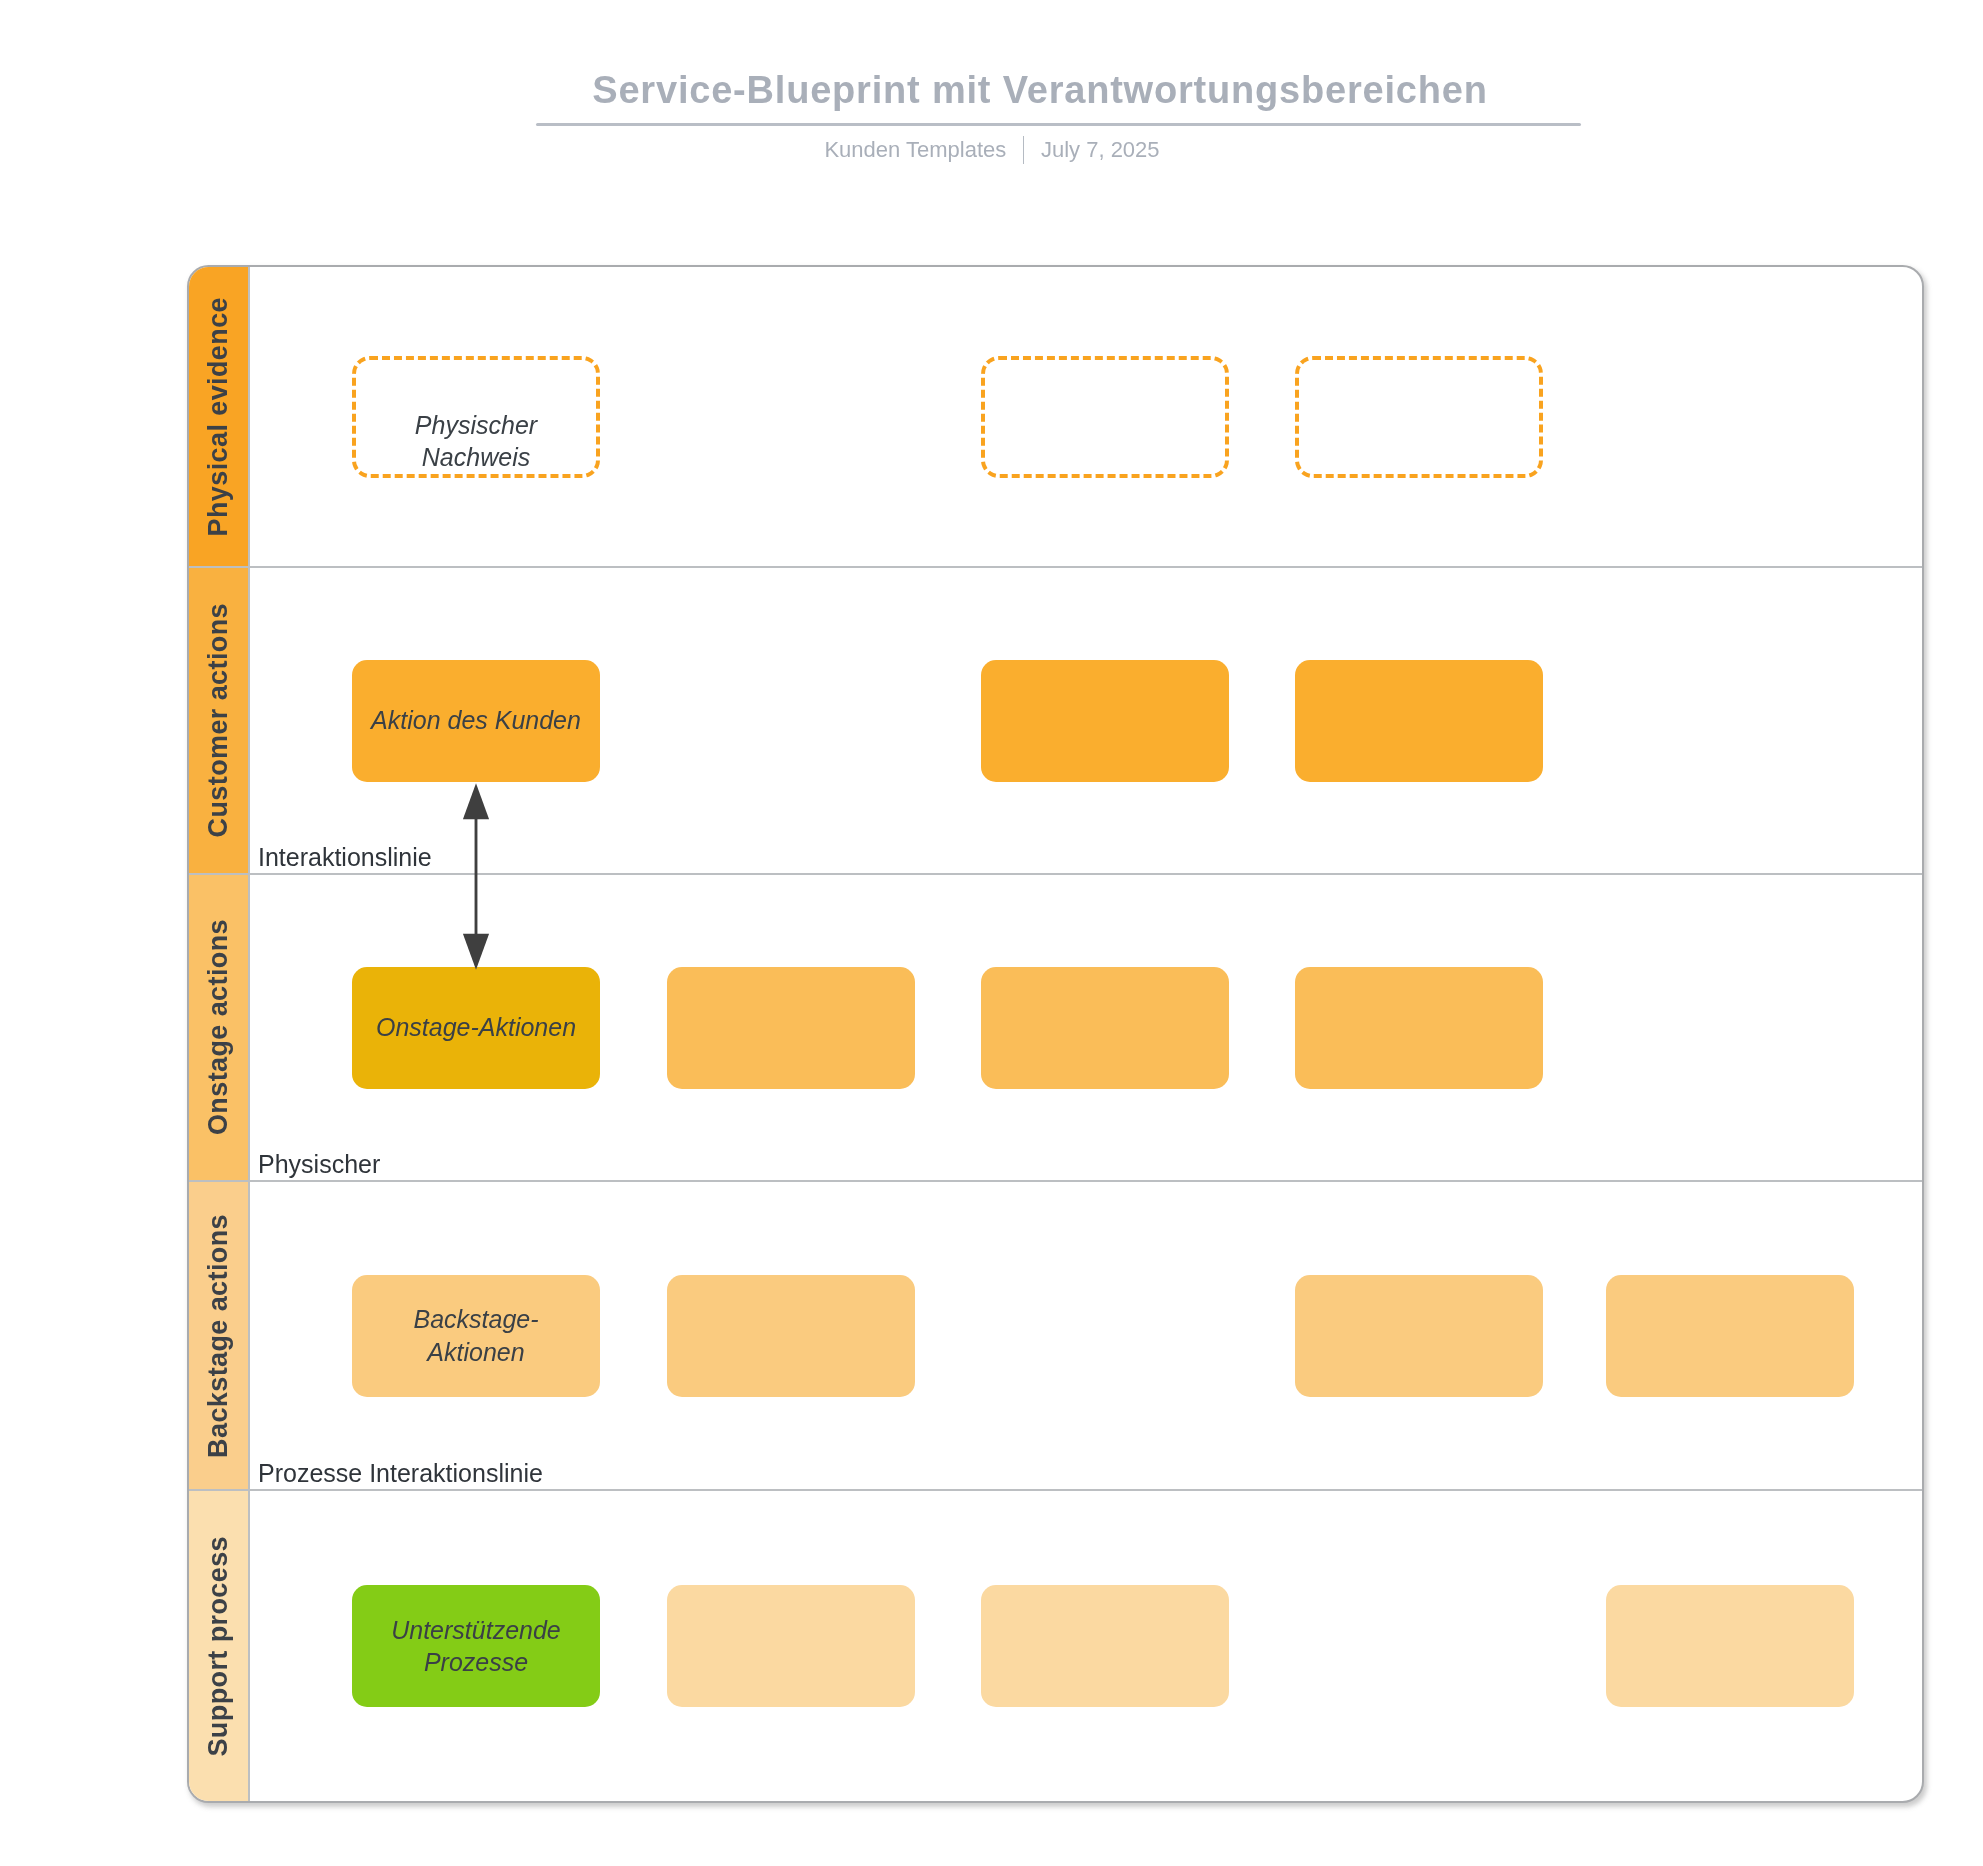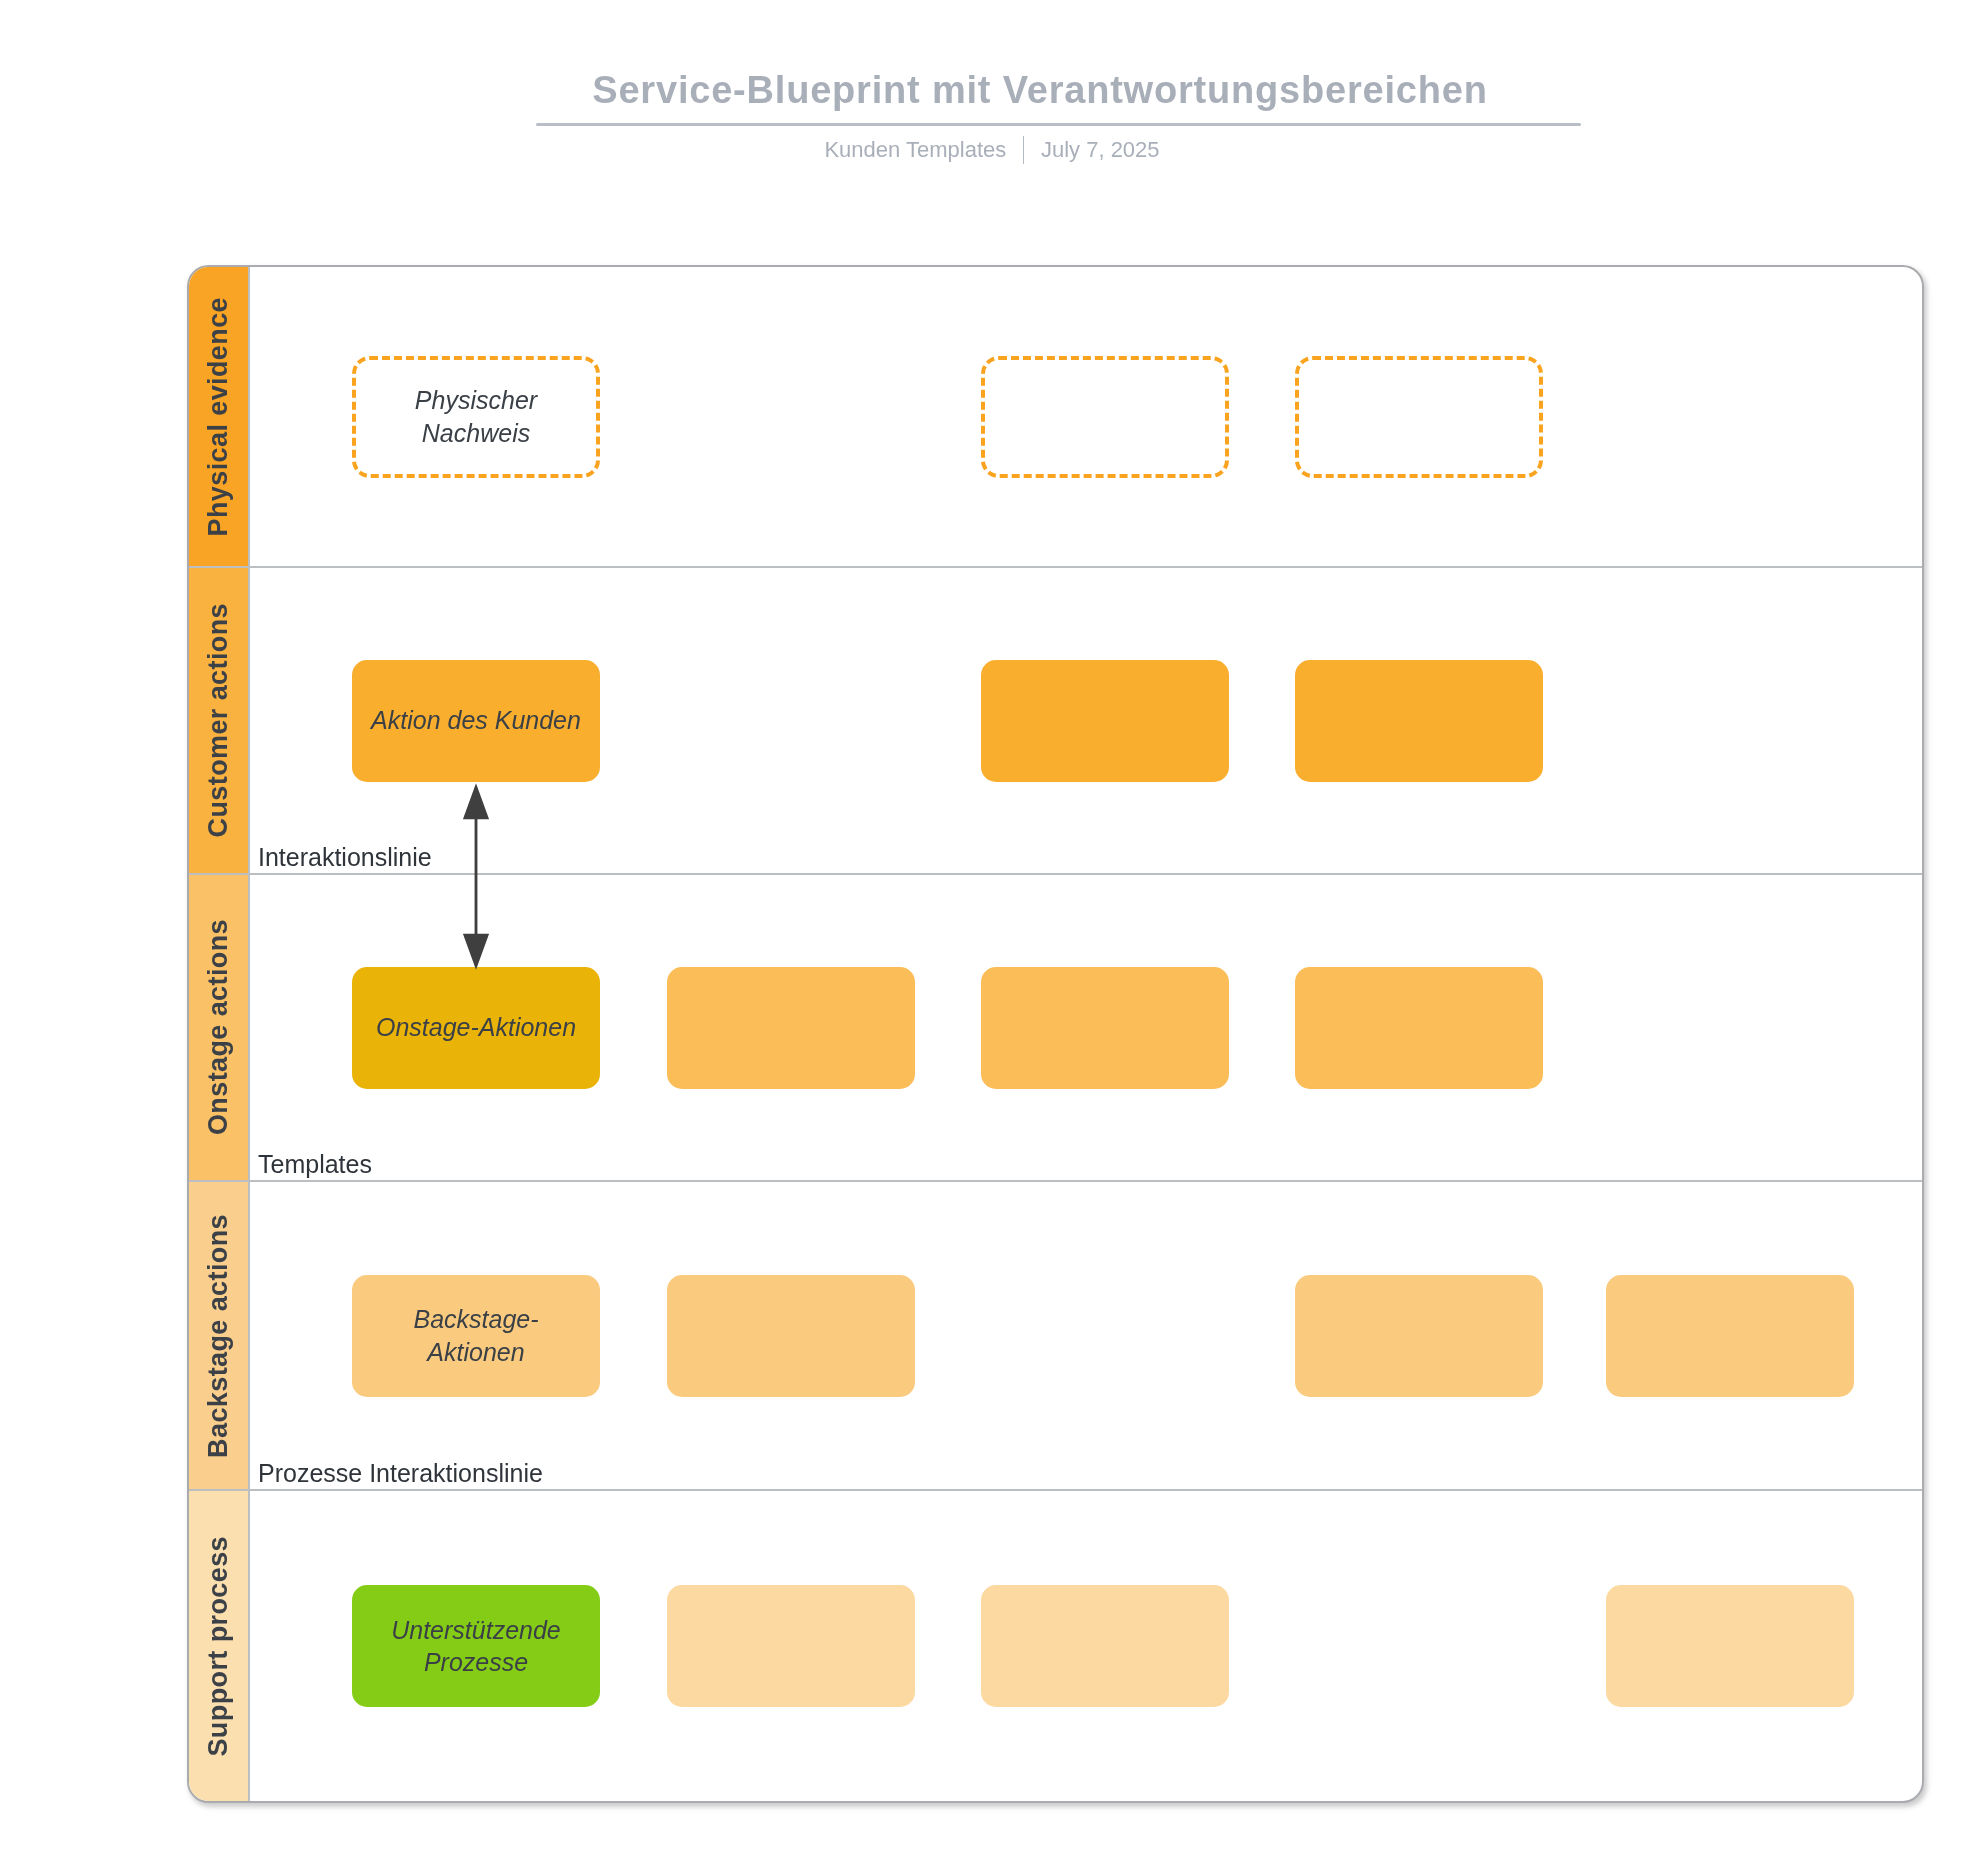--- a/index.html
+++ b/index.html
@@ -86,21 +86,21 @@
     <span class="sep"></span>
     <span>July 7, 2025</span>
   </div>
 
   <div class="frame">
     <section class="lane">
       <div class="lane-strip" style="background: rgb(249, 164, 36);">
         <span class="lane-label">Physical evidence</span>
       </div>
       <div class="lane-content">
-          <div class="bp-box dashed" style="left: 102px; border: 4.1px dashed rgb(249, 163, 31);">
+          <div class="bp-box dashed" style="left: 102px; border: 4.1px dashed rgb(249, 163, 31); align-items: flex-end;">
             <span>Physischer Nachweis</span>
           </div>
           <div class="bp-box dashed" style="left: 731px; border: 4.1px dashed rgb(249, 163, 31);">
             <span></span>
           </div>
           <div class="bp-box dashed" style="left: 1045px; border: 4.1px dashed rgb(249, 163, 31);">
             <span></span>
           </div>
         </div>
     </section>
@@ -173,21 +173,21 @@
             <span></span>
           </div>
           <div class="bp-box filled" style="left: 1356px; background: rgb(251, 217, 161);">
             <span></span>
           </div>
         </div>
     </section>
   </div>
 
   <span class="divider-label l1">Interaktionslinie</span>
-  <span class="divider-label l2">Templates</span>
+  <span class="divider-label l2">Physischer</span>
   <span class="divider-label l3">Prozesse Interaktionslinie</span>
 
   <svg class="arrow-svg" width="36" height="195" viewBox="0 0 44 236">
     <line class="arrow-line" x1="22" y1="42" x2="22" y2="194" stroke-width="3.5" stroke="#3F3F3F"></line>
     <polygon class="arrow-head" points="22,4 6,48 38,48" fill="#3F3F3F"></polygon>
     <polygon class="arrow-head" points="22,232 6,188 38,188" fill="#3F3F3F"></polygon>
   </svg>
 
 </div>
 

